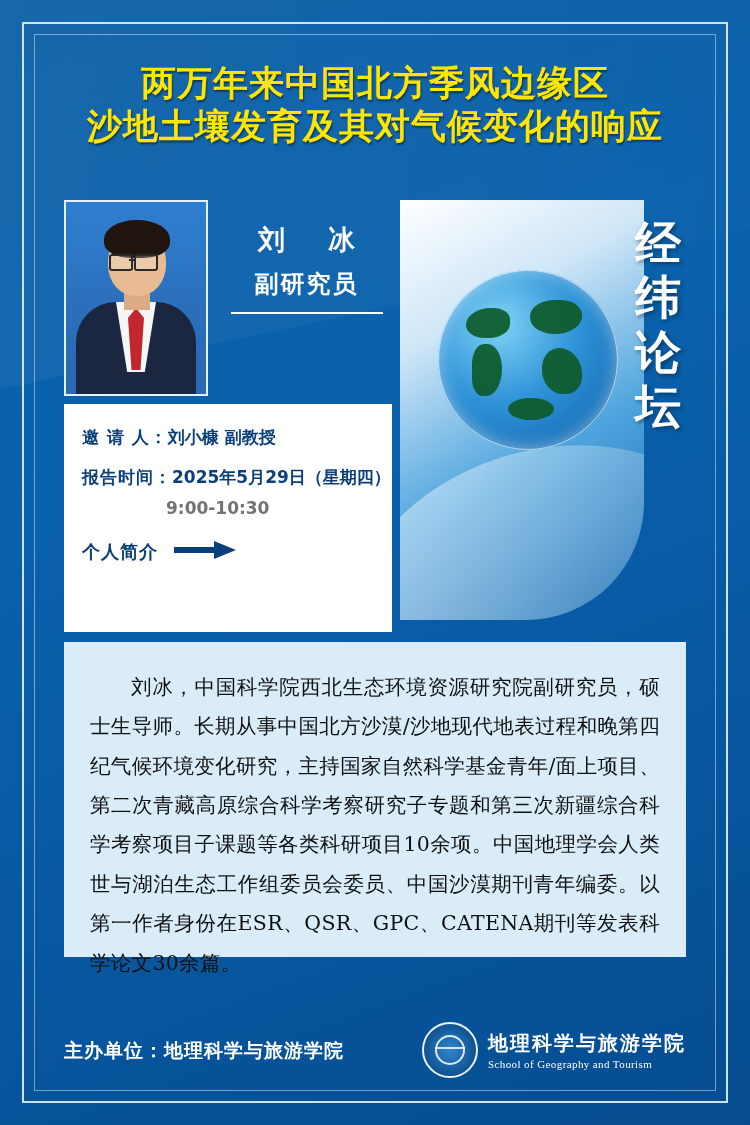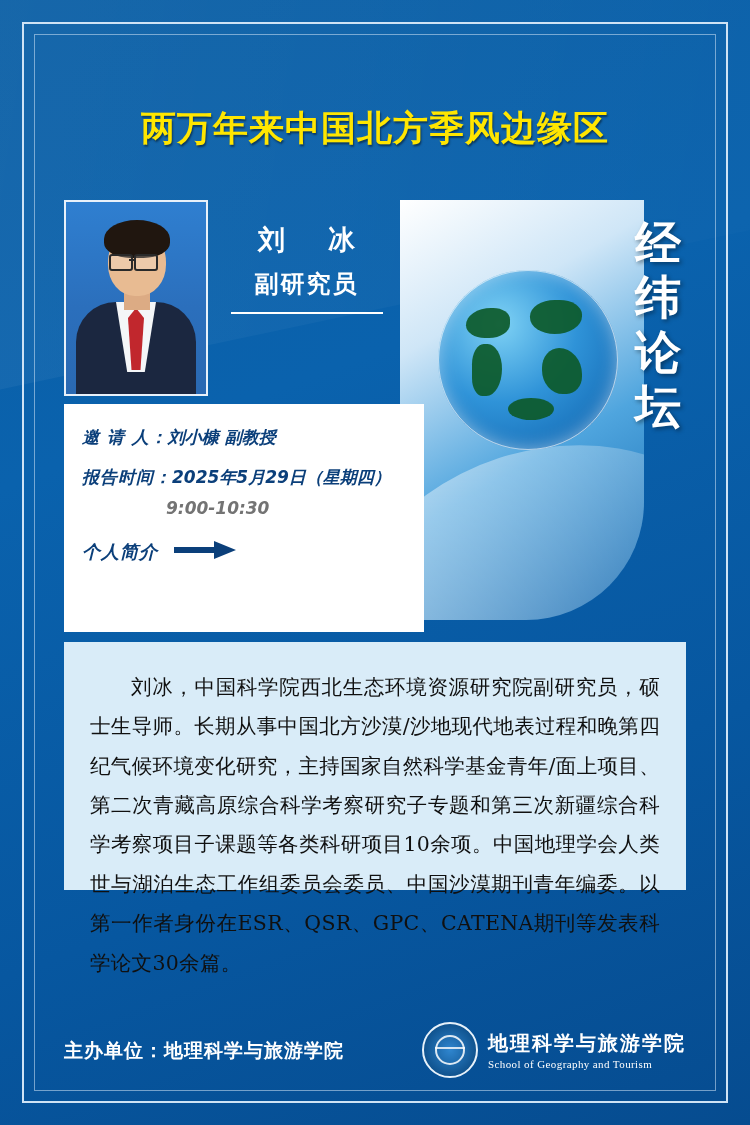--- a/index.html
+++ b/index.html
@@ -46,21 +46,20 @@
   }
 
   
   .title-block {
     position: absolute;
     left: 50px;
     top: 62px;
     width: 650px;
     text-align: center;
     line-height: 1.22;
-    margin-top: 45px;
   }
   .title-line {
     font-family: "DejaVu Sans", "Liberation Sans", sans-serif;
     font-weight: bold;
     font-size: 35px;
     letter-spacing: 1px;
     color: #ffe600;
     text-shadow: 1px 2px 2px rgba(0,0,0,0.45);
   }
 
@@ -239,26 +238,25 @@
     color: #ffffff;
     line-height: 1.18;
     text-shadow: 2px 2px 4px rgba(0,0,0,0.4);
   }
 
   
   .details {
     position: absolute;
     left: 64px;
     top: 404px;
-    width: 360px;
+    width: 328px;
     height: 228px;
     background: #ffffff;
     padding: 22px 18px 0 18px;
     box-sizing: border-box;
-    font-style: italic;
   }
   .detail-row {
     font-family: "DejaVu Sans", "Liberation Sans", sans-serif;
     font-size: 17px;
     font-weight: bold;
     color: #0b3f7a;
     margin-bottom: 17px;
     white-space: nowrap;
   }
   .detail-row .lbl { letter-spacing: 1px; }
@@ -285,21 +283,21 @@
     margin-left: 16px;
     display: inline-block;
   }
 
   
   .bio {
     position: absolute;
     left: 64px;
     top: 642px;
     width: 622px;
-    height: 248px;
+    height: 315px;
     background: #d9ecf8;
     box-sizing: border-box;
     padding: 26px 26px 20px 26px;
   }
   .bio p {
     margin: 0;
     font-family: "DejaVu Serif", "Liberation Serif", serif;
     font-size: 20.5px;
     line-height: 1.92;
     color: #101010;
@@ -377,20 +375,21 @@
 </head>
 <body>
 
 <div class="poster">
   <div class="sheen"></div>
   <div class="frame-outer"></div>
   <div class="frame-inner"></div>
 
   <div class="title-block">
     <div class="title-line">两万年来中国北方季风边缘区</div>
+    <div class="title-line">沙地土壤发育及其对气候变化的响应</div>
   </div>
 
   <div class="photo">
     <div class="ph-body"></div>
     <div class="ph-shirt"></div>
     <div class="ph-tie"></div>
     <div class="ph-neck"></div>
     <div class="ph-head"></div>
     <div class="ph-hair"></div>
     <div class="ph-glass-l"></div>

